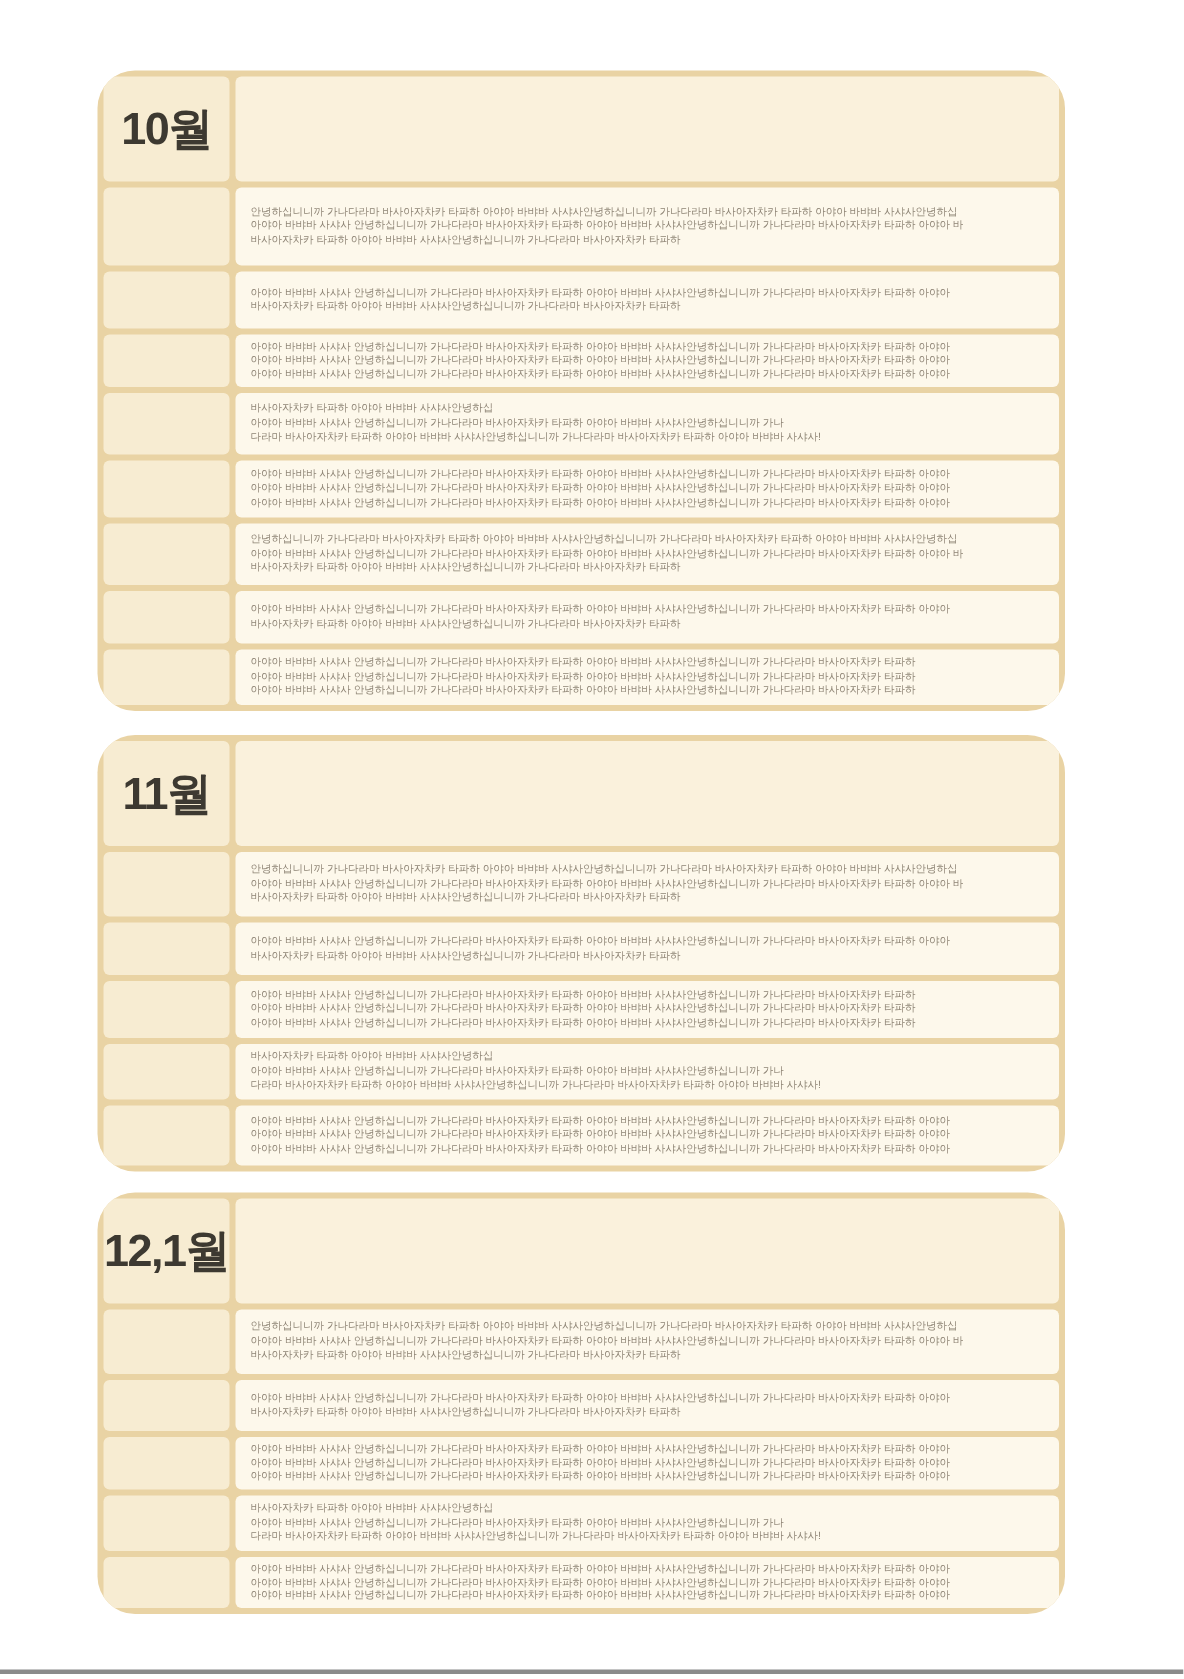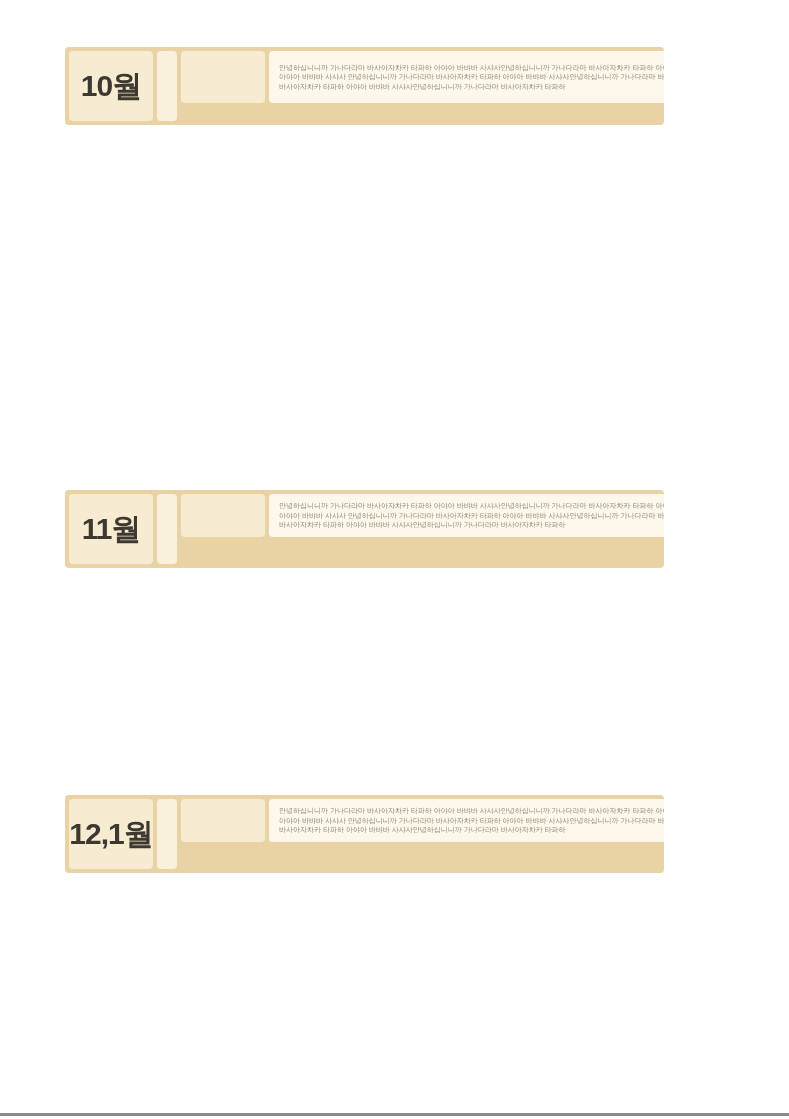--- a/index.html
+++ b/index.html
@@ -14,25 +14,25 @@
   }
   html,body{margin:0;padding:0;}
   body{
     width:789px;height:1119px;
     background:var(--page-bg);
     font-family:"Liberation Sans","DejaVu Sans",sans-serif;
     position:relative;overflow:hidden;
   }
   .doc{position:absolute;inset:0;}
   .month-section{
-    position:absolute;left:65px;width:599px;
+    position:absolute;left:65px;width:645px;
     background:var(--border);
-    border-radius:4px;
+    border-radius:25px;
     padding:4px;box-sizing:border-box;
-    display:flex;flex-direction:row;gap:4px;
+    display:flex;flex-direction:column;gap:4px;
     overflow:hidden;
   }
   .row{display:flex;gap:4px;flex:none;}
   .label-cell{
     width:84px;flex:none;
     background:var(--left-cell);
     border-radius:4px;
     display:flex;align-items:center;justify-content:center;
     overflow:hidden;
   }

